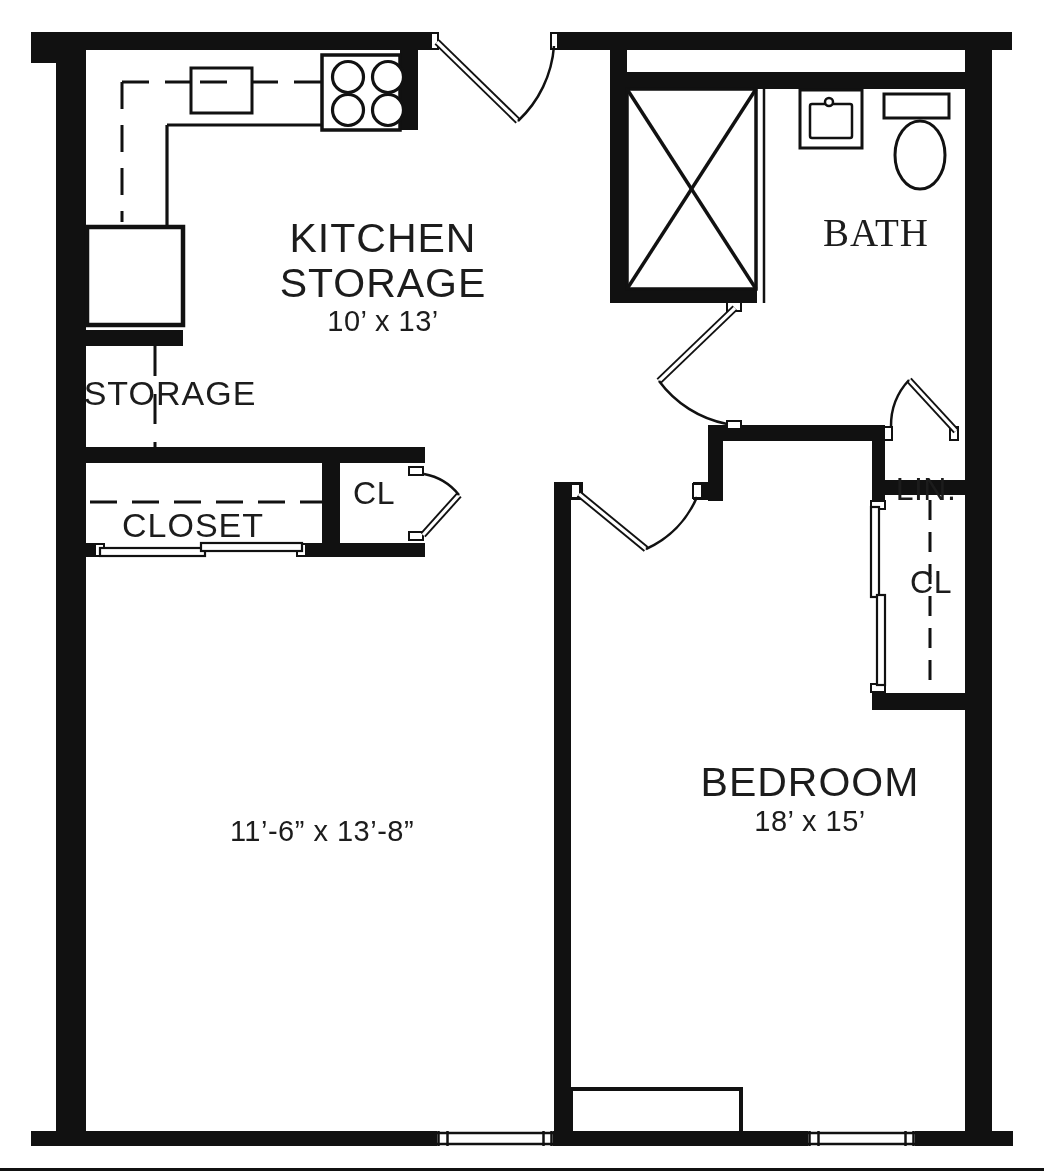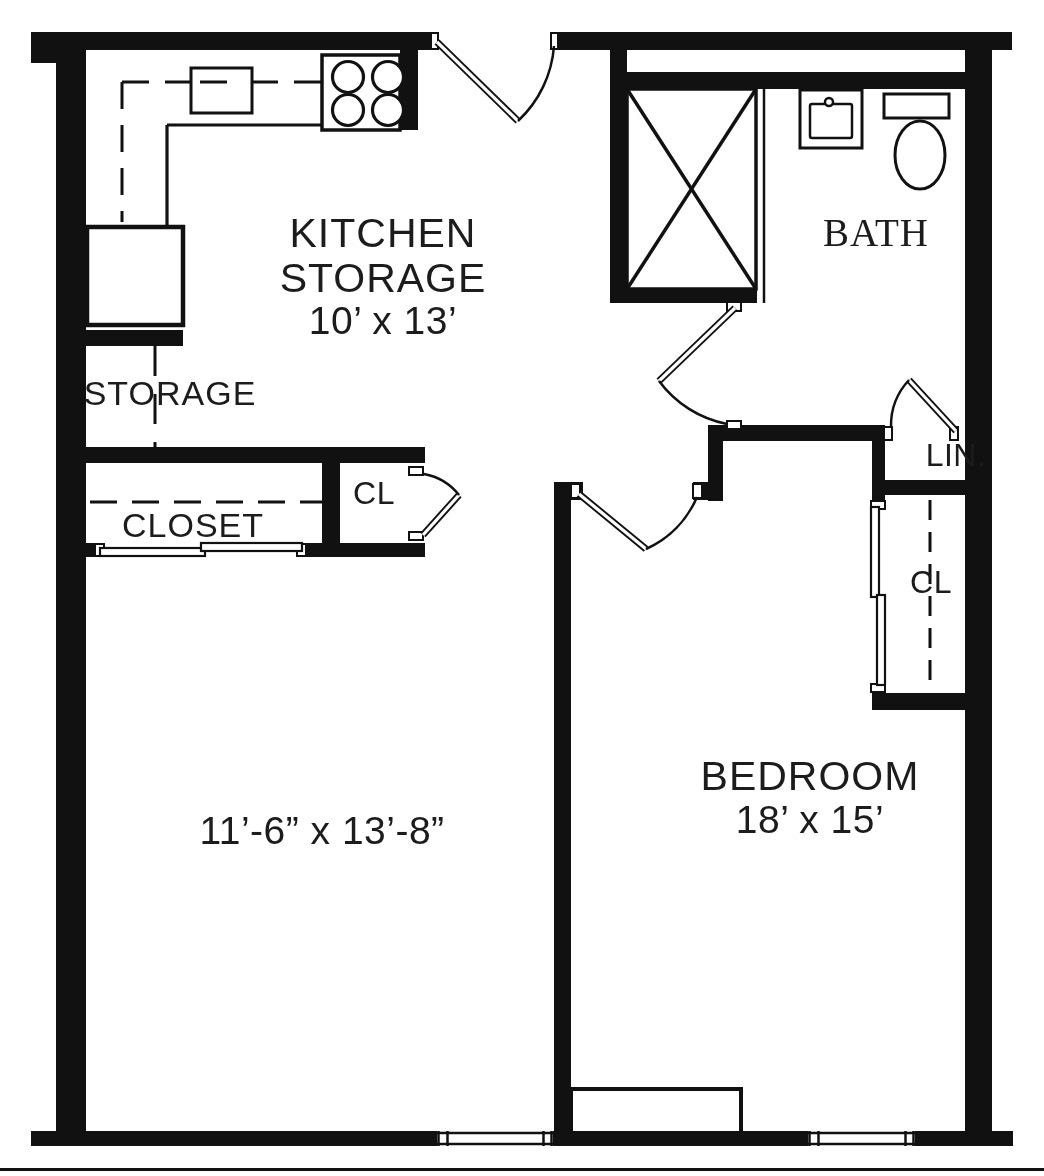--- a/index.html
+++ b/index.html
@@ -16,21 +16,21 @@
     position:absolute;
     transform:translate(-50%,-50%);
     color:#1c1c1c;
     text-align:center;
     white-space:nowrap;
     letter-spacing:1px;
     line-height:1.04;
     user-select:none;
   }
   .room-title{font-size:41px;}
-  .room-dims{font-size:39px;letter-spacing:0.5px;}
+  .room-dims{font-size:29px;letter-spacing:0.5px;}
   .lbl-bath{font-size:39px;}
   .lbl-small{font-size:34px;}
   .lbl-tiny{font-size:32px;letter-spacing:0.5px;}
   .multiline{display:flex;flex-direction:column;gap:2px;}
 </style>
 </head>
 <body>
 
 <div class="stage">
 
@@ -192,21 +192,21 @@
   </div>
 
   <div class="lbl lbl-bath" style="left:876px;top:233px;font-family:Liberation Serif, serif;">BATH</div>
 
   <div class="lbl lbl-small" style="left:193px;top:526px;">CLOSET</div>
 
   <div class="lbl lbl-small" style="left:170px;top:394px;">STORAGE</div>
 
   <div class="lbl lbl-tiny" style="left:374px;top:494px;">CL</div>
 
-  <div class="lbl lbl-tiny" style="left:926px;top:456px;margin-left:30px;">LIN.</div>
+  <div class="lbl lbl-tiny" style="left:926px;top:490px;">LIN.</div>
 
   <div class="lbl lbl-tiny" style="left:931px;top:583px;">CL</div>
 
   <div class="lbl multiline" style="left:322px;top:831px;">
     <span class="room-dims">11’-6” x 13’-8”</span>
   </div>
 
   <div class="lbl multiline" style="left:771px;top:798px;margin-left:39px;">
     <span class="room-title">BEDROOM</span>
     <span class="room-dims">18’ x 15’</span>

